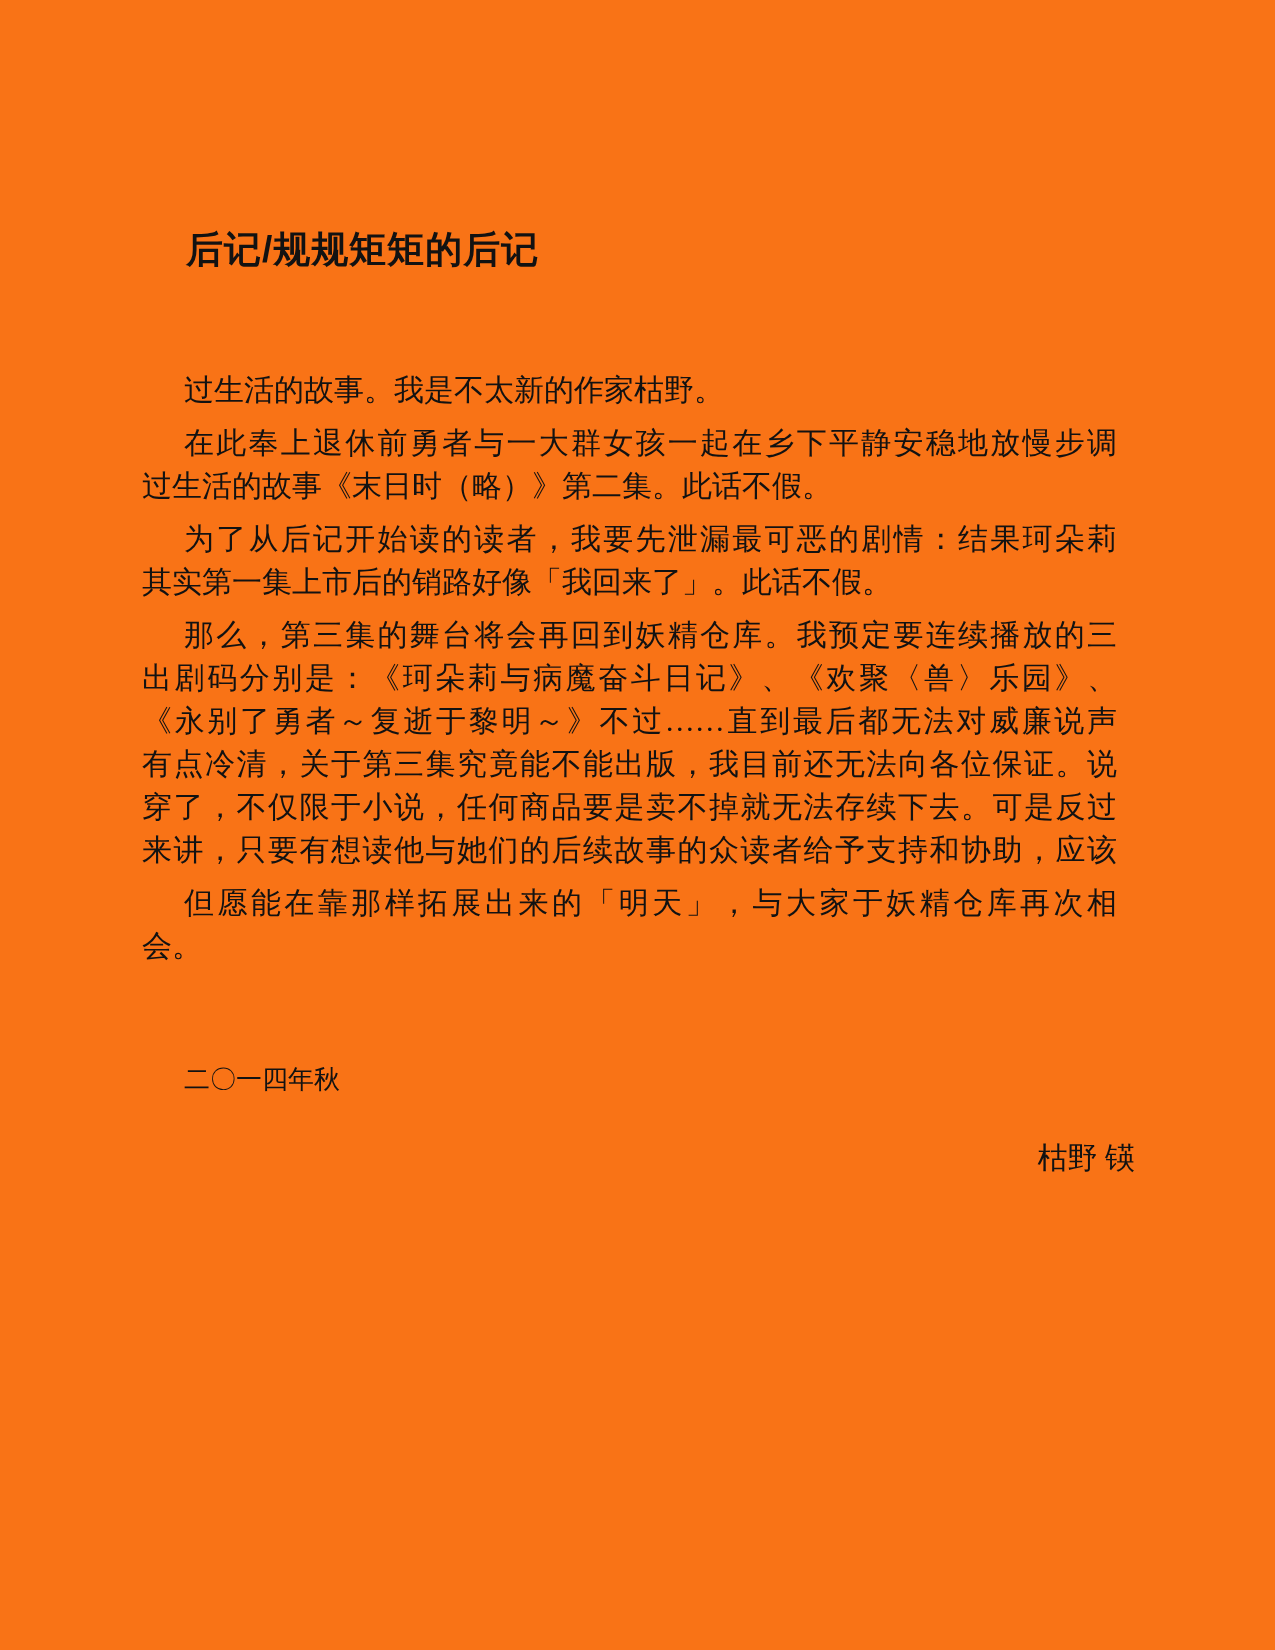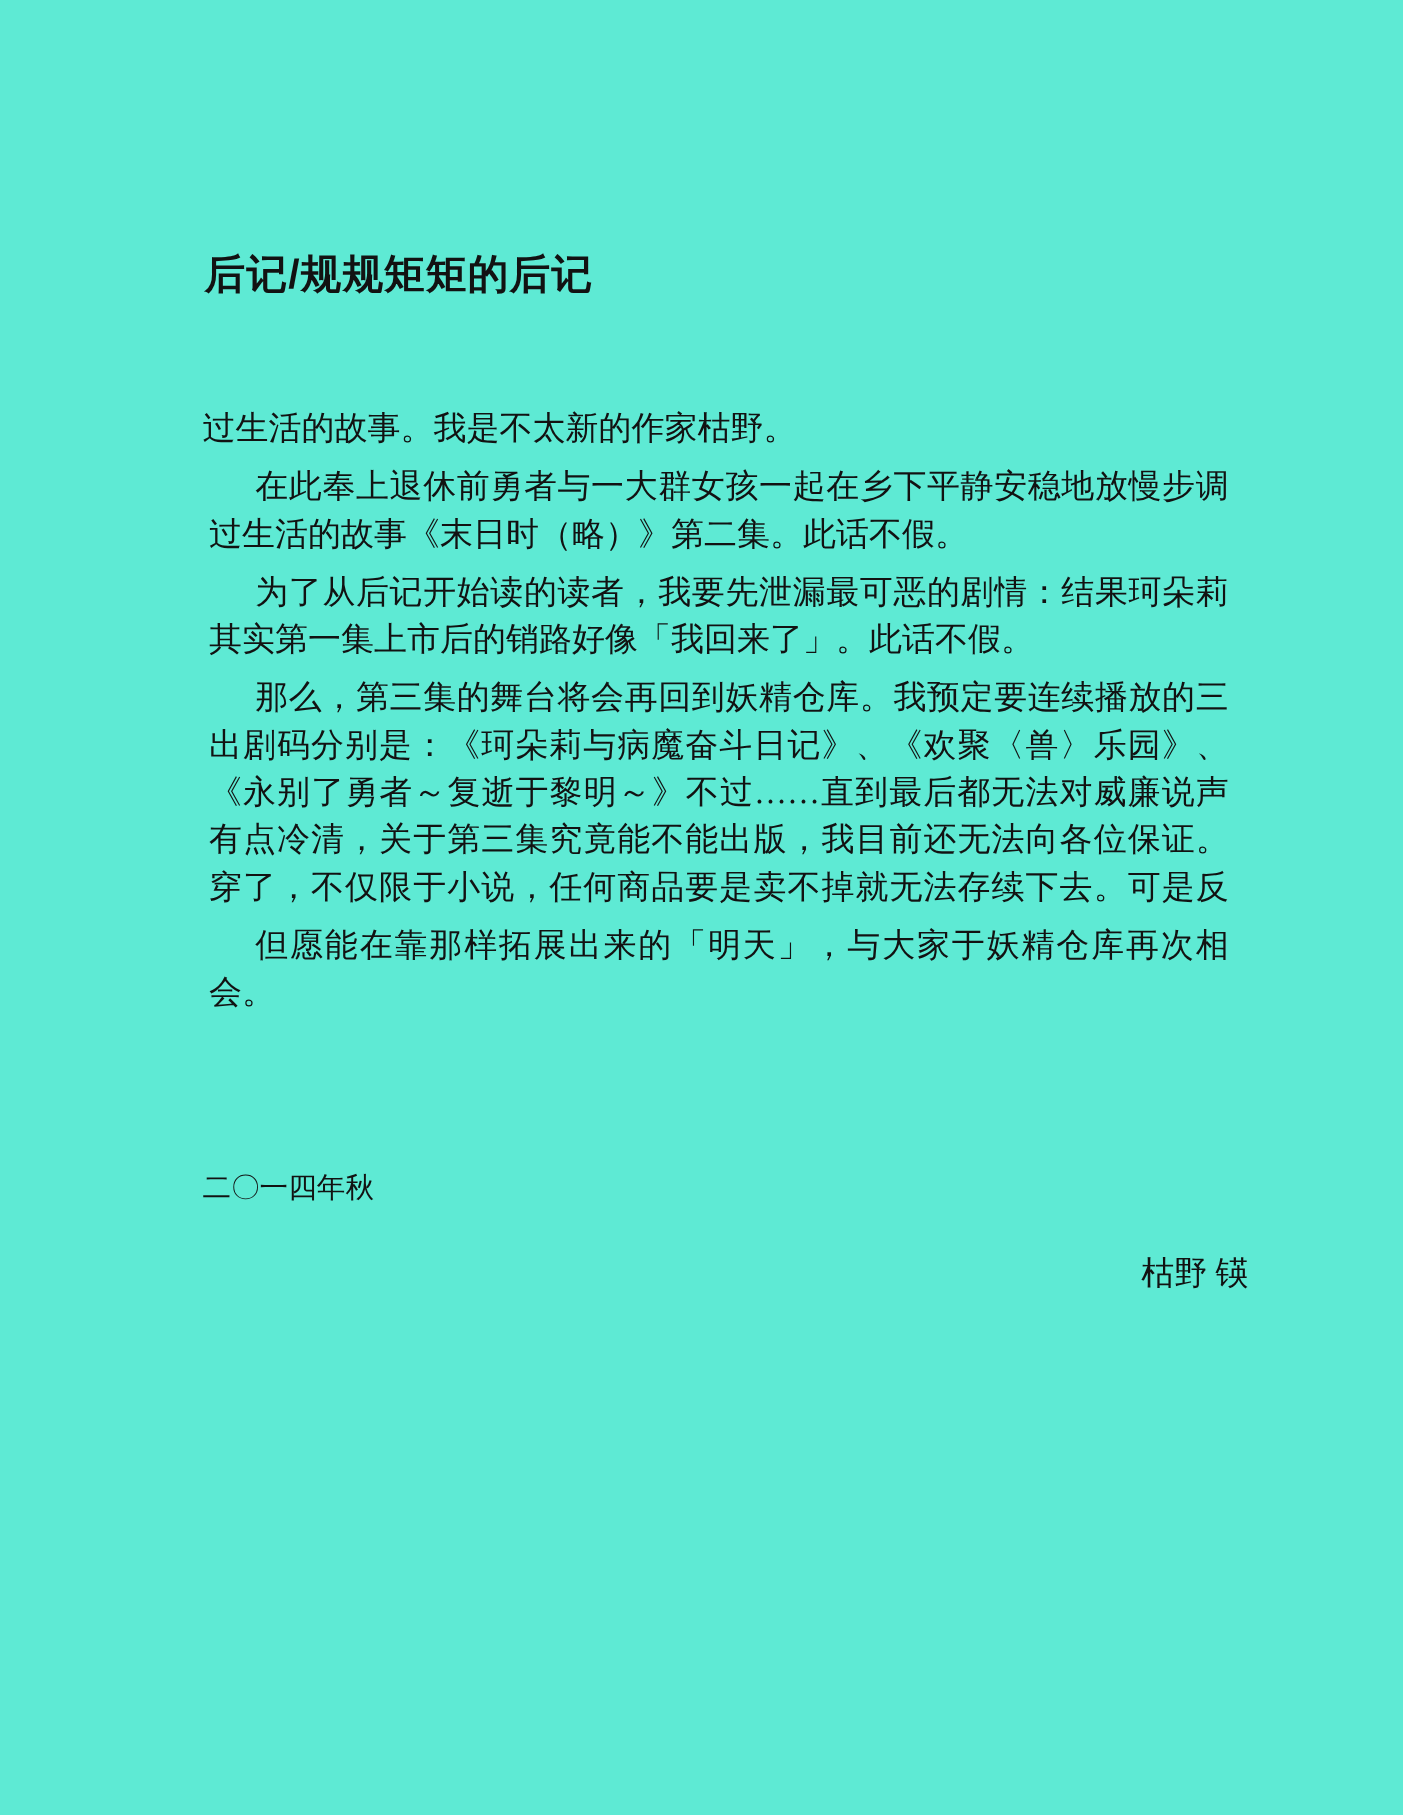--- a/index.html
+++ b/index.html
@@ -1,20 +1,20 @@
 <!DOCTYPE html>
 <html><head>
 <meta charset="utf-8">
 <style>
   html, body { margin: 0; padding: 0; background: #ffffff; }
   .page {
     position: relative;
     width: 1275px;
     height: 1650px;
-    background: #5eead4;
+    background: #f97316;
     overflow: hidden;
     font-family: "Liberation Serif", "DejaVu Serif", serif;
     color: #121212;
   }
   .title {
     position: absolute;
     left: 186px;
     top: 200px;
     font-family: "Liberation Sans", "DejaVu Sans", sans-serif;
     font-weight: bold;
@@ -22,21 +22,21 @@
     letter-spacing: 1px;
     white-space: nowrap;
   }
   .body-text {
     position: absolute;
     left: 142px;
     top: 368px;
     width: 975px;
   }
   .para { margin: 0; padding: 0; }
-  .para + .para { margin-top: 10px; margin-left: 48px; }
+  .para + .para { margin-top: 10px; }
   .line {
     height: 43px;
     line-height: 43px;
     font-size: 30px;
     overflow: hidden;
   }
   .line.partial { white-space: nowrap; }
   .line.full {
     text-align: justify;
     text-align-last: justify;
@@ -79,20 +79,21 @@
       <div class="para">
         <div class="line full indent">为了从后记开始读的读者，我要先泄漏最可恶的剧情：结果珂朵莉</div>
         <div class="line partial">其实第一集上市后的销路好像「我回来了」。此话不假。</div>
       </div>
       <div class="para">
         <div class="line full indent">那么，第三集的舞台将会再回到妖精仓库。我预定要连续播放的三</div>
         <div class="line full">出剧码分别是：《珂朵莉与病魔奋斗日记》、《欢聚〈兽〉乐园》、</div>
         <div class="line full">《永别了勇者～复逝于黎明～》不过……直到最后都无法对威廉说声</div>
         <div class="line full">有点冷清，关于第三集究竟能不能出版，我目前还无法向各位保证。说</div>
         <div class="line full">穿了，不仅限于小说，任何商品要是卖不掉就无法存续下去。可是反过</div>
+        <div class="line full">来讲，只要有想读他与她们的后续故事的众读者给予支持和协助，应该</div>
       </div>
       <div class="para">
         <div class="line full indent">但愿能在靠那样拓展出来的「明天」，与大家于妖精仓库再次相</div>
         <div class="line partial">会。</div>
       </div>
     </div>
 
   <div class="date-line">二〇一四年秋</div>
 
   <div class="signature">枯野 锳</div>

